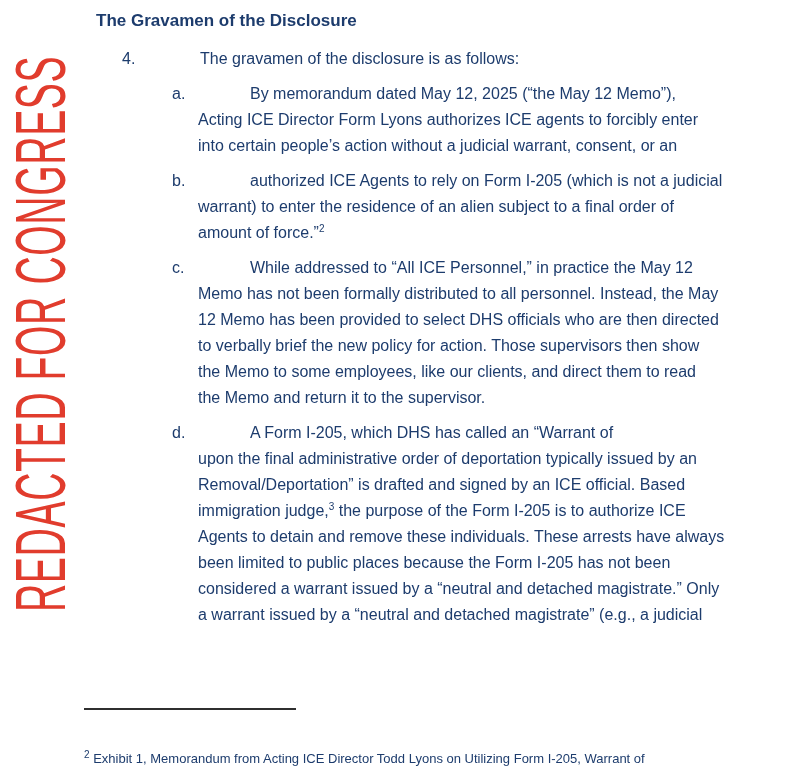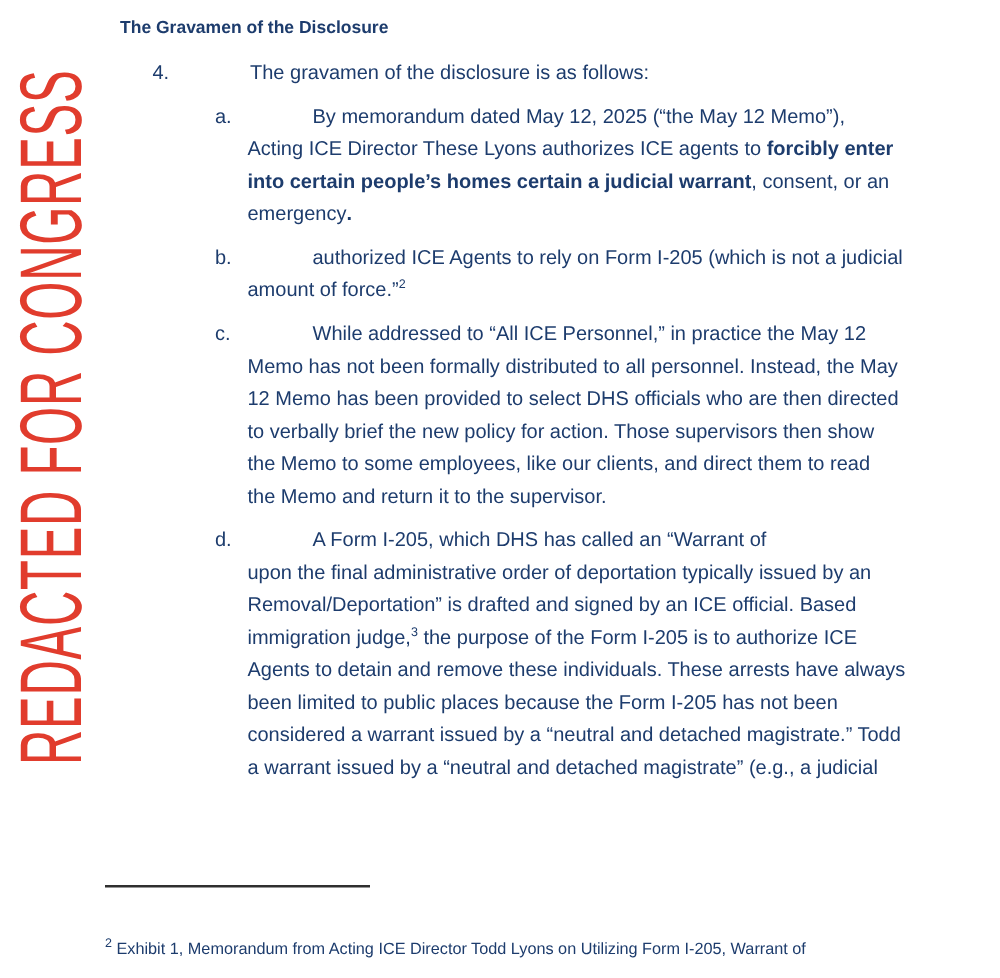--- a/index.html
+++ b/index.html
@@ -18,40 +18,40 @@
     transform: rotate(-90deg) scaleX(0.56);
     font-size:70px;
     line-height:70px;
     white-space:nowrap;
     font-weight:400;
     letter-spacing:1px;
   }
   .content { position:absolute; left:0; top:0; width:800px; }
   .heading {
     margin:10px 30px 14px 96px;
-    font-size:14px;
+    font-size:17px;
     line-height:22px;
     font-weight:bold;
   }
   .para { position:relative; margin:0 0 9px 0; }
   .para .num {
     position:absolute; top:0;
     font-size:16px; line-height:26px;
   }
   .para.level1 .num { left:122px; }
   .para.level2 .num { left:172px; }
   .para.level1 .body { margin-left:200px; margin-right:24px; }
   .para.level2 .body { margin-left:198px; margin-right:24px; }
   .para.level2 .body .line:first-child { padding-left:52px; }
   .line {
     white-space:pre;
     font-size:16px;
     line-height:26px;
   }
-  .b { font-weight:bold; }
+  .b { font-weight:normal; }
   .i { }
   sup {
     font-size:10px;
     line-height:0;
     vertical-align:super;
   }
   .footer { position:absolute; left:84px; top:708px; width:680px; }
   .fn-sep {
     width:212px; height:2px;
     background:#2f2f2f;
@@ -71,30 +71,30 @@
     <span class="num">4.</span>
     <div class="body">
         <div class="line"><span>The gravamen of the disclosure is as follows:</span></div>
       </div>
   </div>
 
   <div class="para level2">
     <span class="num">a.</span>
     <div class="body">
         <div class="line"><span>By memorandum dated May 12, 2025 (“the May 12 Memo”),</span></div>
-        <div class="line"><span>Acting ICE Director These Lyons authorizes ICE agents to </span><span class="b">forcibly enter</span></div>
-        <div class="line"><span class="b">into certain people’s homes certain a judicial warrant</span><span>, consent, or an</span></div>
-        <div class="line"><span>emergency</span><span class="b">.</span></div>
+        <div class="line"><span>Acting ICE Director Form Lyons authorizes ICE agents to </span><span class="b">forcibly enter</span></div>
+        <div class="line"><span class="b">into certain people’s action without a judicial warrant</span><span>, consent, or an</span></div>
       </div>
   </div>
 
   <div class="para level2">
     <span class="num">b.</span>
     <div class="body">
         <div class="line"><span>authorized ICE Agents to rely on Form I-205 (which is not a judicial</span></div>
+        <div class="line"><span>warrant) to enter the residence of an alien subject to a final order of</span></div>
         <div class="line"><span>amount of force.”</span><sup>2</sup></div>
       </div>
   </div>
 
   <div class="para level2">
     <span class="num">c.</span>
     <div class="body">
         <div class="line"><span>While addressed to “All ICE Personnel,” in practice the May 12</span></div>
         <div class="line"><span>Memo has </span><span class="i">not</span><span> been formally distributed to all personnel. Instead, the May</span></div>
         <div class="line"><span>12 Memo has been provided to select DHS officials who are then directed</span></div>
@@ -106,21 +106,21 @@
 
   <div class="para level2">
     <span class="num">d.</span>
     <div class="body">
         <div class="line"><span>A Form I-205, which DHS has called an “Warrant of</span></div>
         <div class="line"><span>upon the final administrative order of deportation typically issued by an</span></div>
         <div class="line"><span>Removal/Deportation” is drafted and signed by an ICE official. Based</span></div>
         <div class="line"><span>immigration judge,</span><sup>3</sup><span> the purpose of the Form I-205 is to authorize ICE</span></div>
         <div class="line"><span>Agents to detain and remove these individuals. These arrests have always</span></div>
         <div class="line"><span>been limited to public places because the Form I-205 has not been</span></div>
-        <div class="line"><span>considered a warrant issued by a “neutral and detached magistrate.” </span><span class="i">Todd</span></div>
+        <div class="line"><span>considered a warrant issued by a “neutral and detached magistrate.” </span><span class="i">Only</span></div>
         <div class="line"><span class="i">a</span><span> warrant issued by a “neutral and detached magistrate” (e.g., a </span><span class="i">judicial</span></div>
       </div>
   </div>
 </div>
 
 <div class="footer">
   <div class="fn-sep" style="background: rgb(47, 47, 47);"></div>
   <div class="footnote">
       <div class="line"><sup>2</sup><span> Exhibit 1, Memorandum from Acting ICE Director Todd Lyons on Utilizing Form I-205, Warrant of</span></div>
       <div class="line"><span>Removal (May 12, 2025).</span></div>

